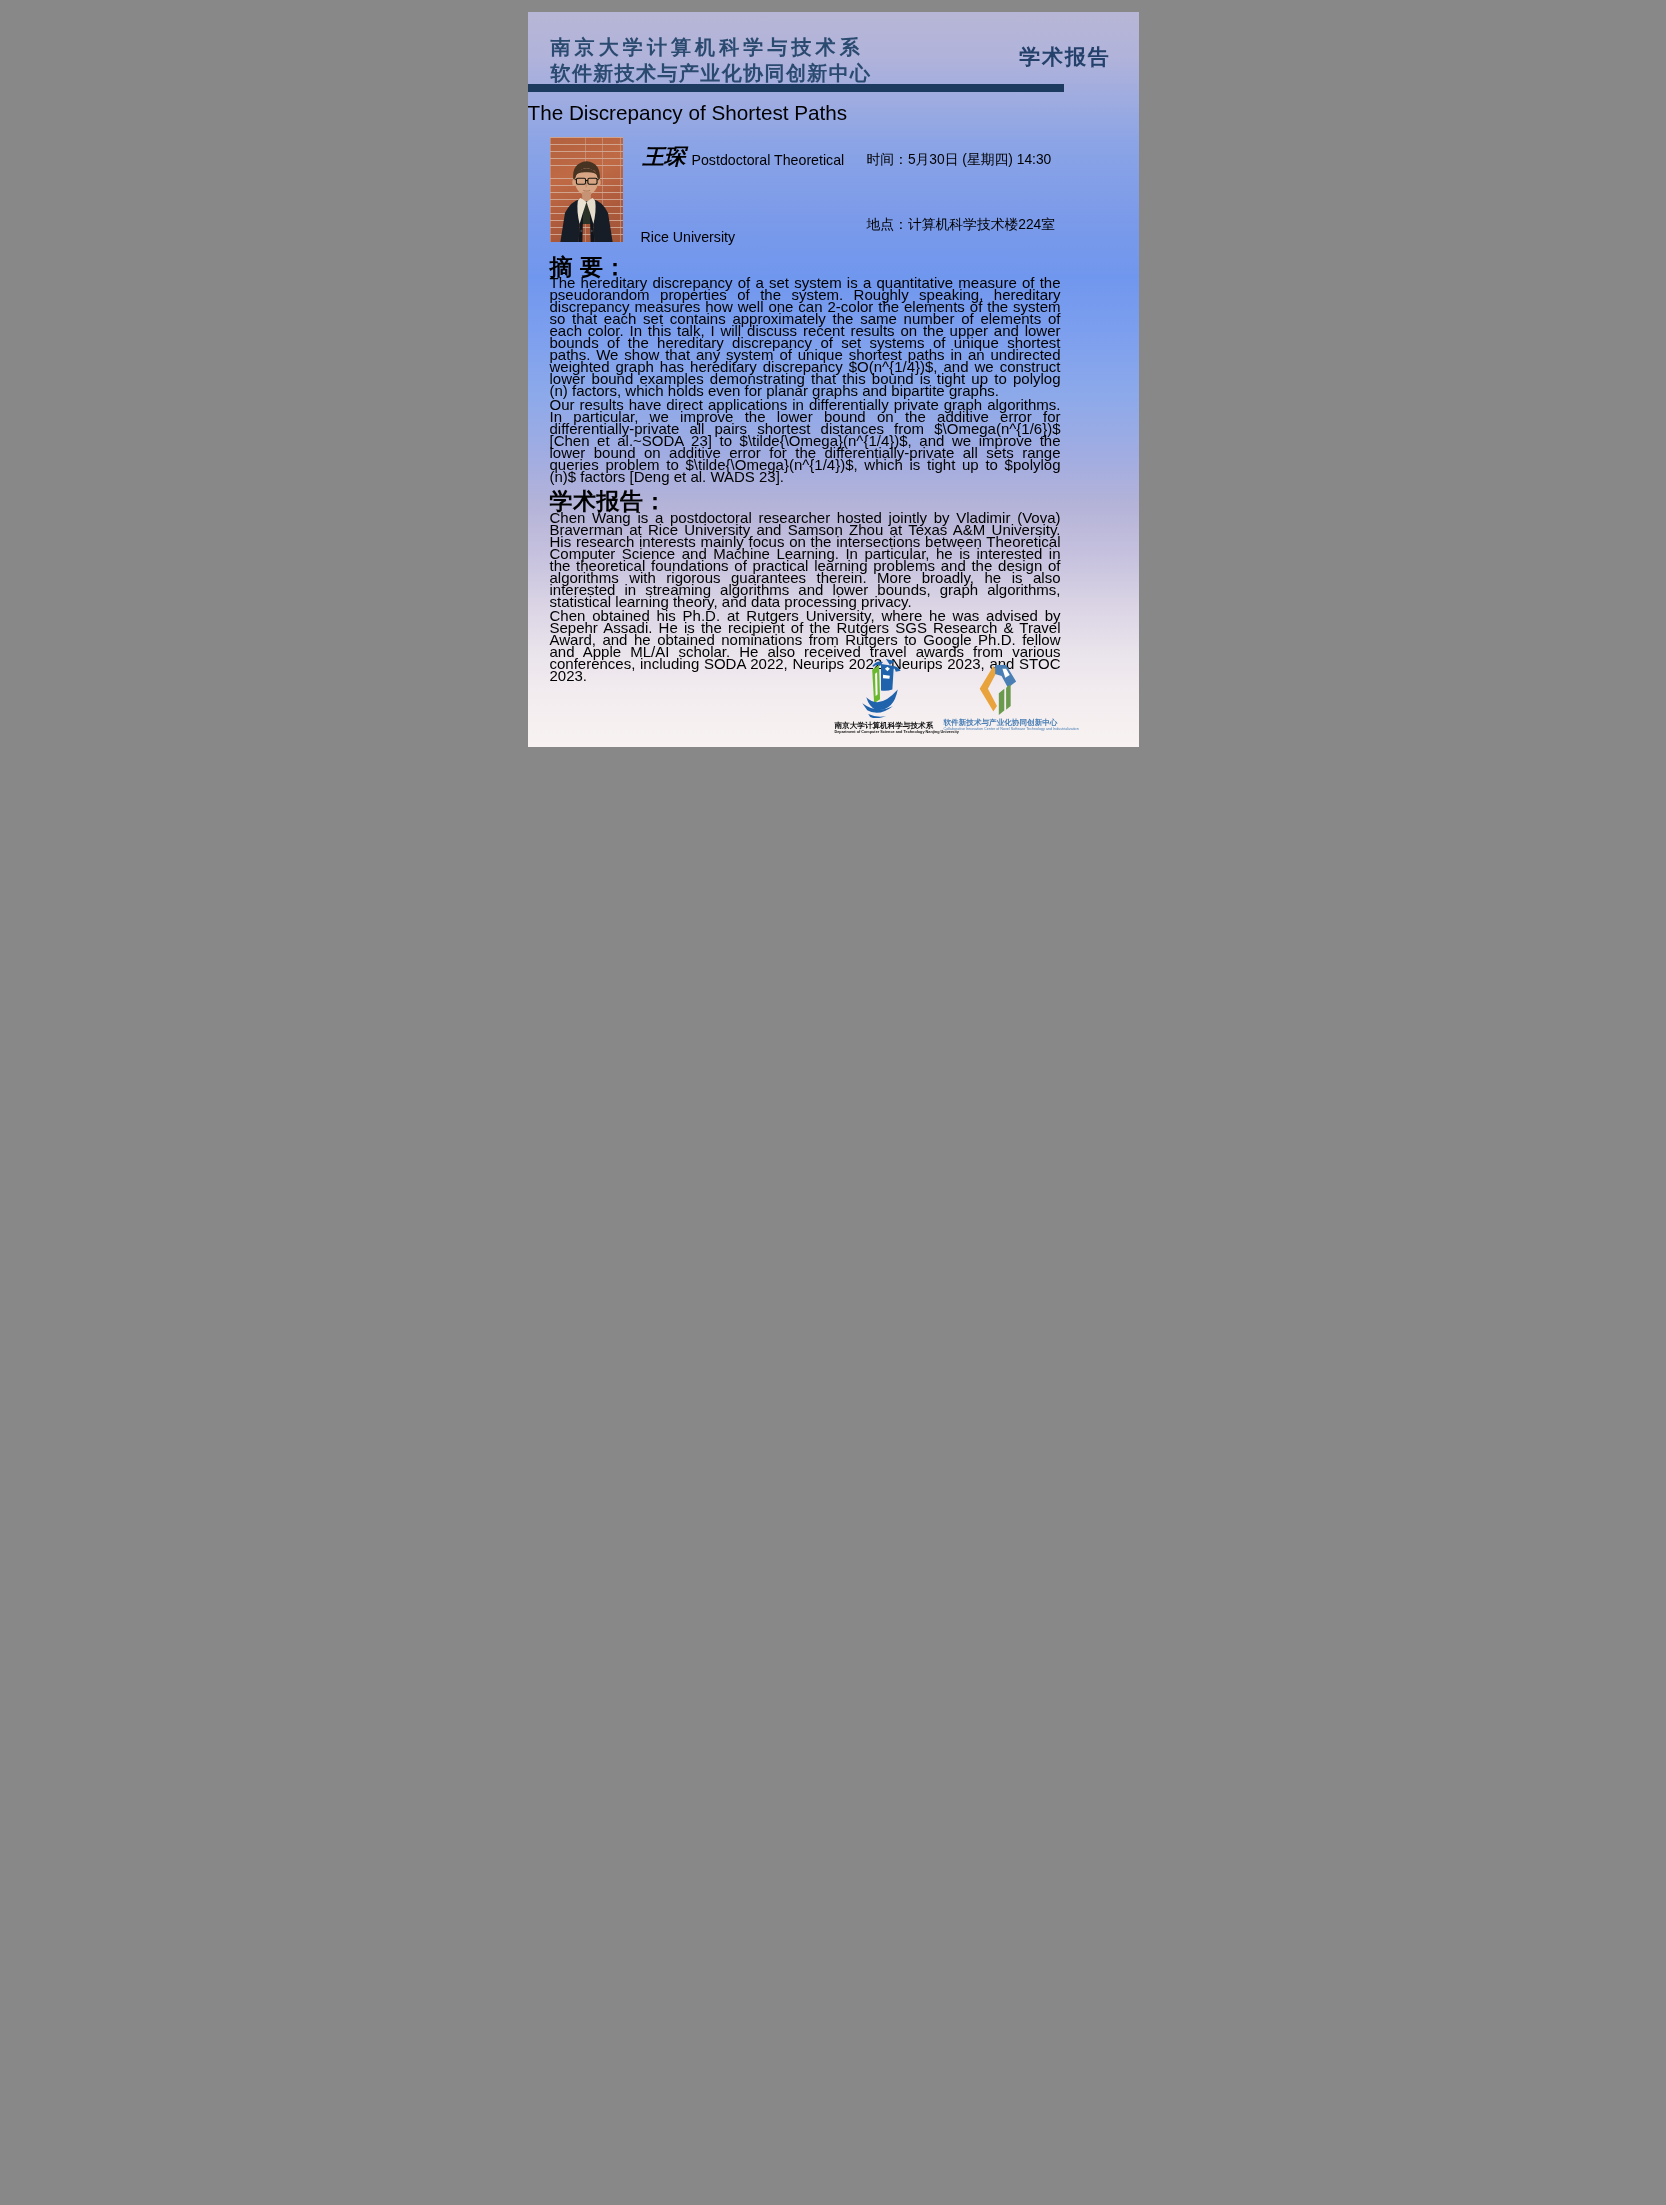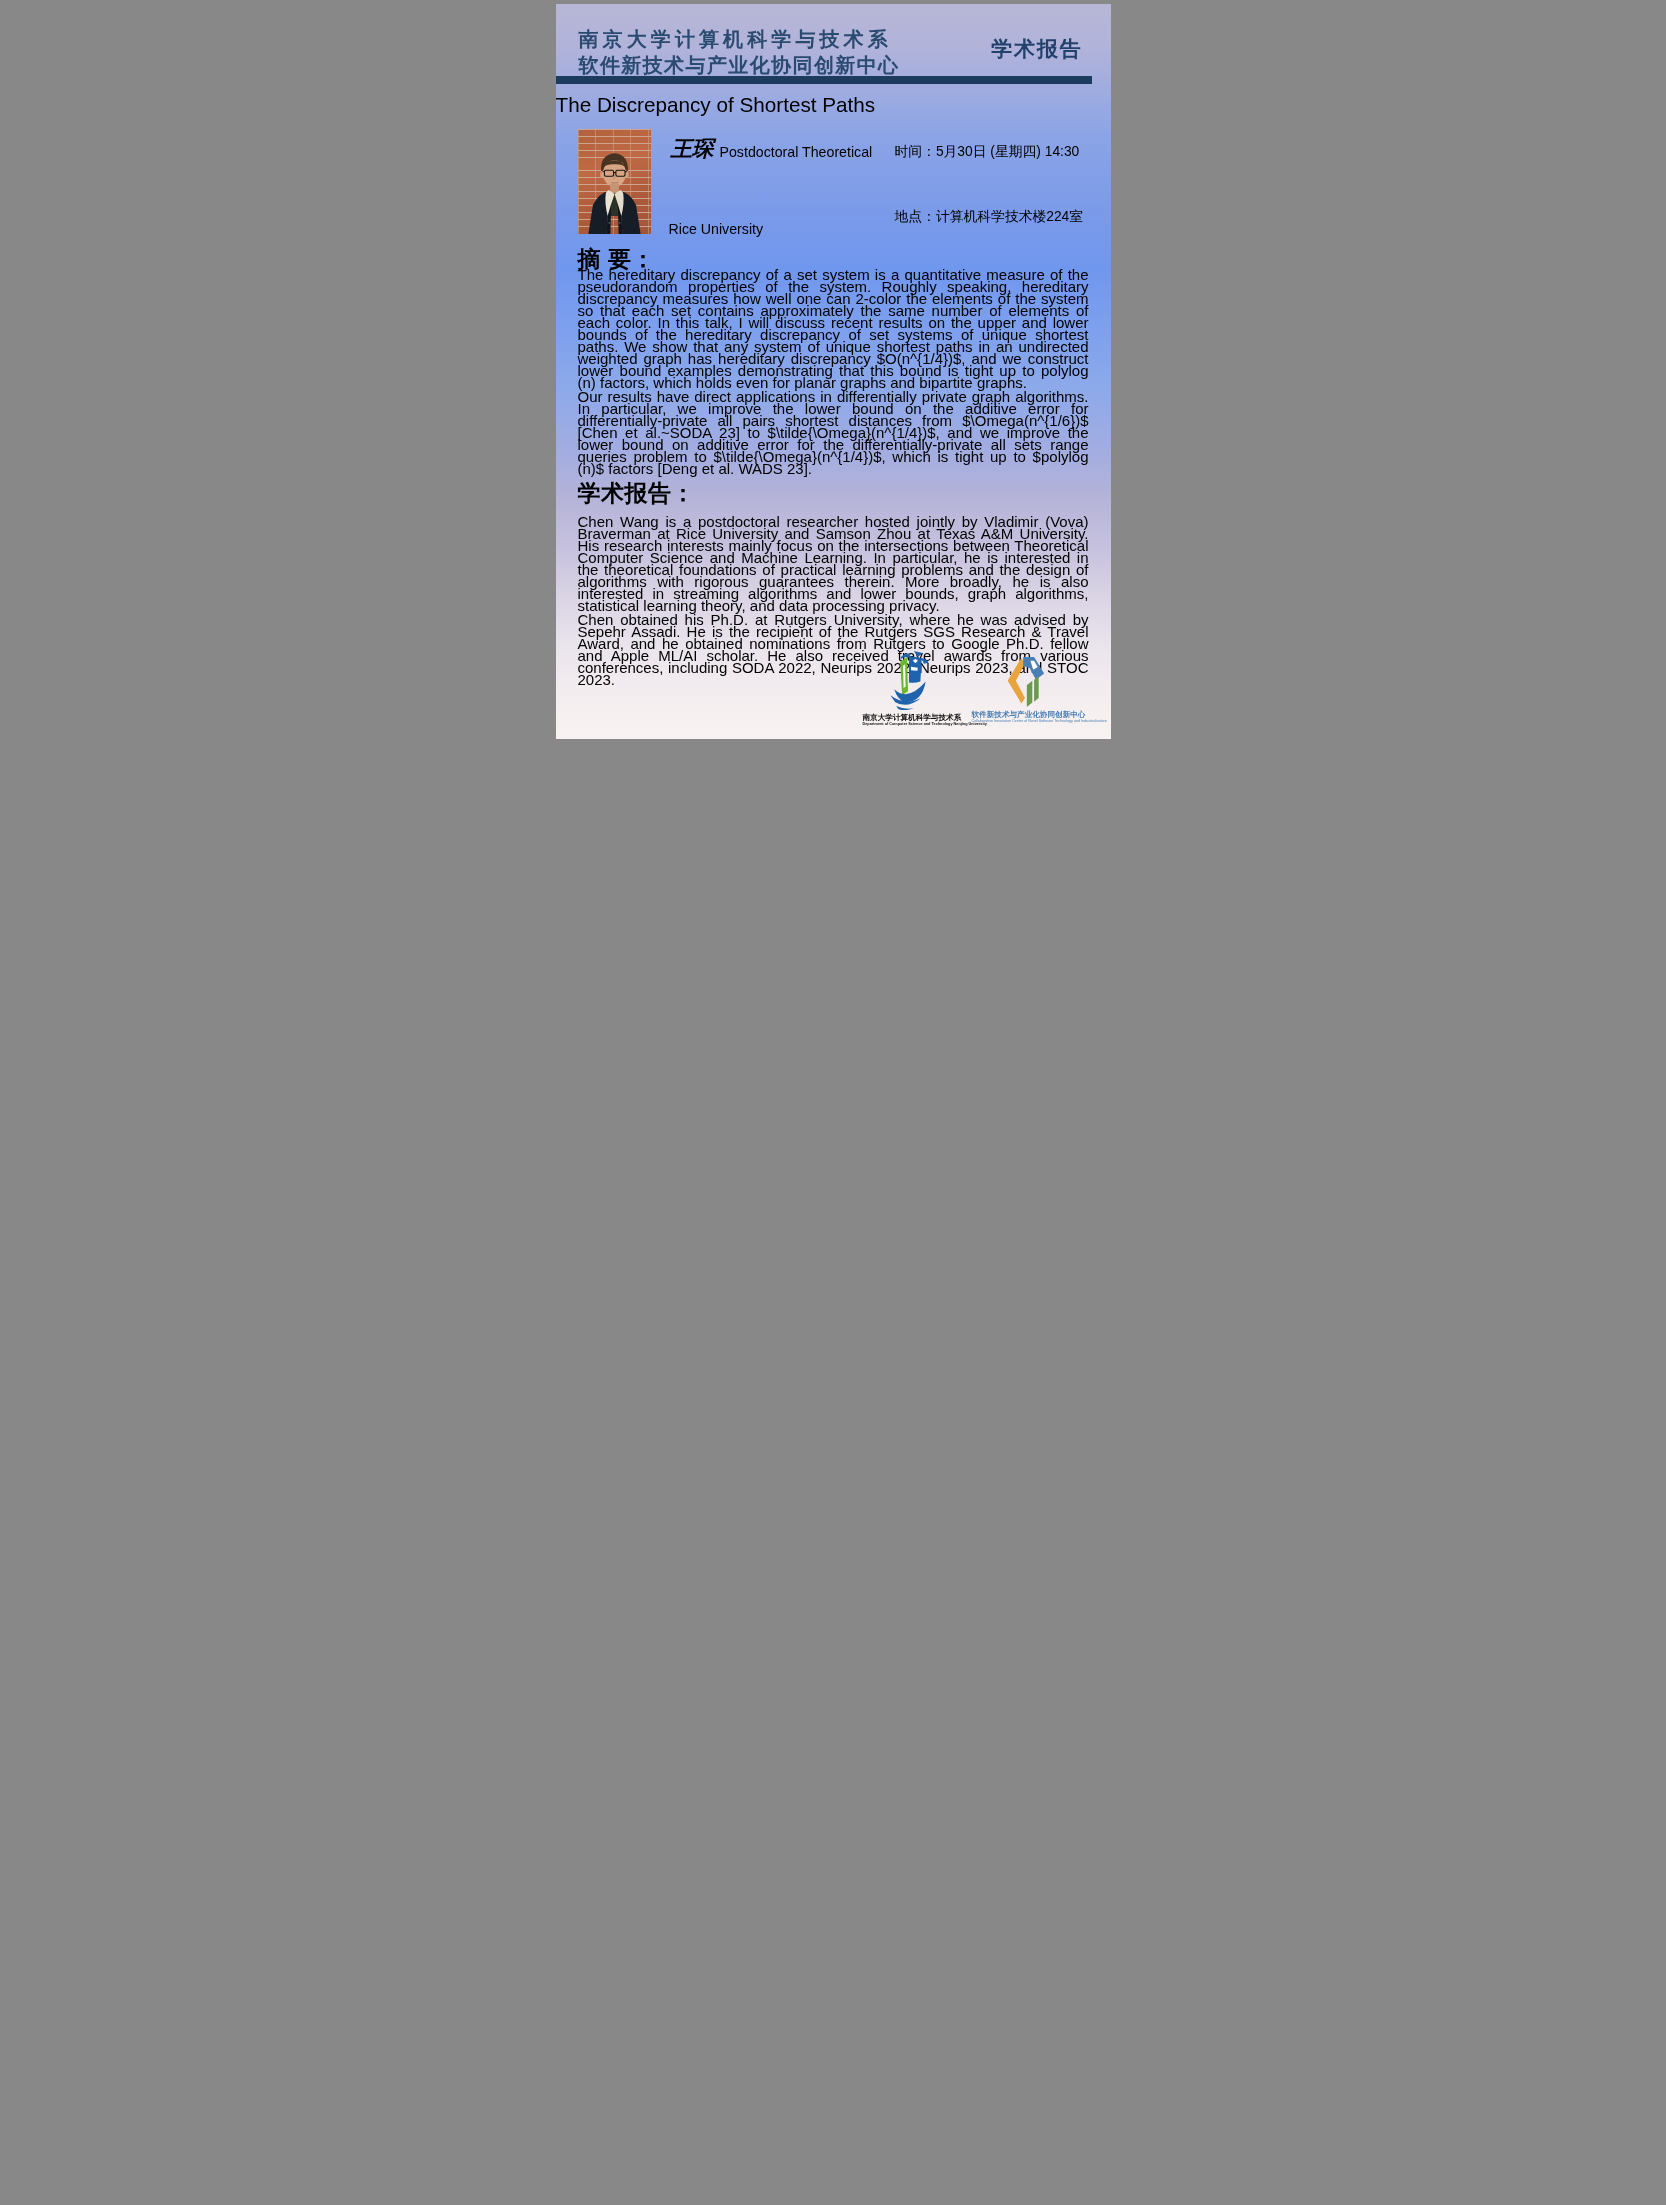--- a/index.html
+++ b/index.html
@@ -1,19 +1,19 @@
 <!DOCTYPE html>
 <html style="font-size:7.4px"><head>
 <meta charset="utf-8">
 <style>
   html,body{margin:0;padding:0;background:#888;}
   .poster{
     position:relative;
-    width:555px;height:735px;
-    margin:4px auto;
+    width:611px;height:735px;
+    margin:12px auto;
     overflow:hidden;
     font-family:"Liberation Sans", sans-serif;
     background:linear-gradient(180deg,
       #b7b6d6 0%, #b1b3da 6%, #8ba4e6 18%, #7b9ae9 28%,
       #7097ee 36%, #7d9fee 44%, #8ca9ea 52%, #a0ace2 60%,
       #b4b3d8 67%, #c6c1de 74%, #d8d2e4 80%, #e9e3ec 87%,
       #f3ecef 93%, #f8f3f2 100%);
   }
   .abs{position:absolute;}
   
@@ -42,21 +42,21 @@
   
   .sec-heading{left:22px;color:#000;font-weight:bold;font-size:23px;line-height:1;letter-spacing:0.5px;}
   .h-abstract{top:244px;}
   .h-bio{top:478px;}
   .body-col{left:22px;width:511px;color:#000;
     font-family:Liberation Sans, sans-serif;font-size:15px;line-height:12px;
     text-align:justify;}
   .body-col p{margin:0;}
   .body-col p + p{margin-top:2.3px;}
   .t-abstract{top:265px;}
-  .t-bio{top:512px;}
+  .t-bio{top:500px;}
   
   .logo-block{text-align:center;}
   .lb-left{left:307px;top:647px;width:94px;}
   .lb-right{left:416px;top:653px;width:106px;}
   .emblem{display:block;margin:0 auto;}
   .cap-zh-left{margin-top:2.8px;font-size:7.6px;font-weight:bold;color:#111;white-space:nowrap;line-height:1.2;}
   .cap-en-left{font-size:3.8px;font-weight:bold;color:#111;white-space:nowrap;line-height:1.3;}
   .cap-zh-right{margin-top:2.3px;font-size:7.6px;font-weight:bold;color:#4a7fb5;white-space:nowrap;line-height:1.2;}
   .cap-en-right{font-size:3.7px;color:#4a7fb5;white-space:nowrap;line-height:1.3;}
 </style>

